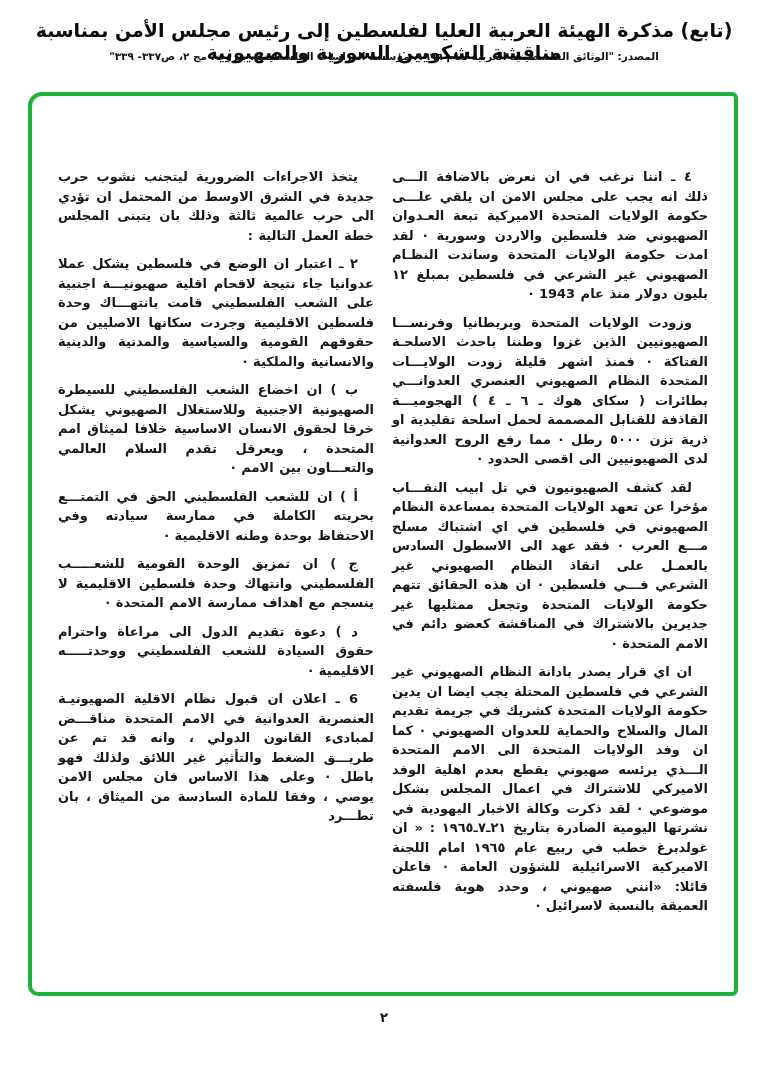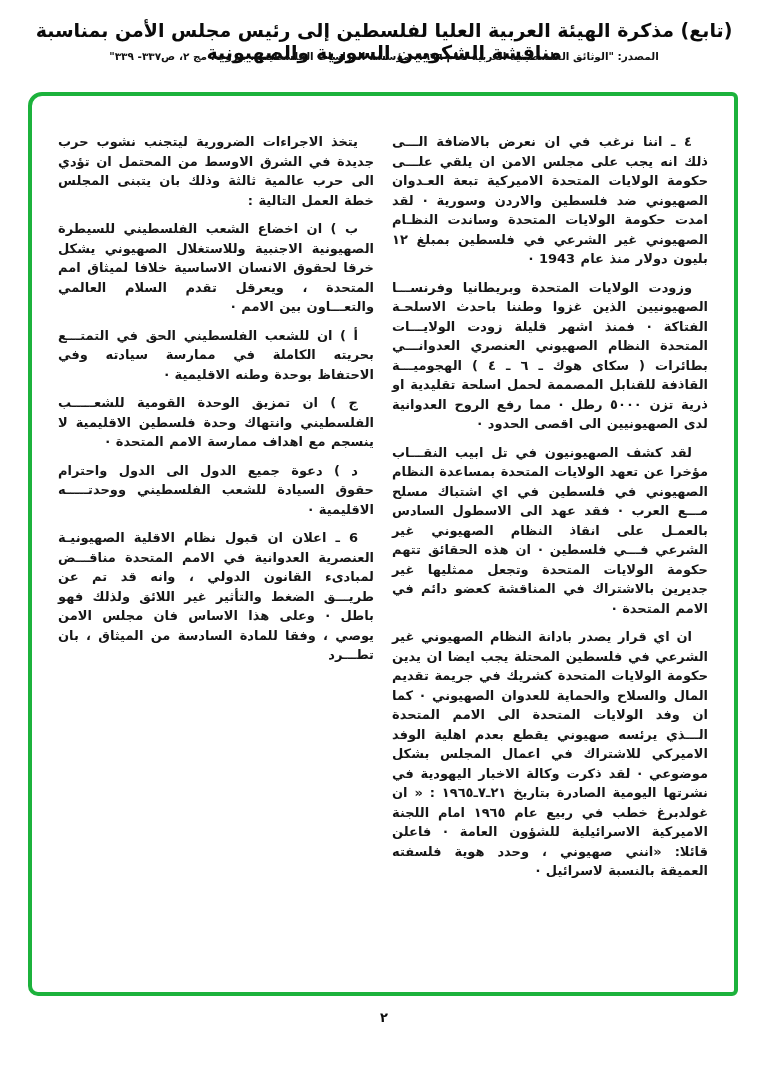--- a/index.html
+++ b/index.html
@@ -49,20 +49,21 @@
     height: 100%;
     overflow: hidden;
   }
   .col {
     flex: 1 1 0;
     text-align: justify;
     font-size: 13px;
     font-weight: bold;
     line-height: 19.5px;
     color: #171717;
+    margin-top: 35px;
   }
   .col p {
     margin: 0 0 9px 0;
     text-indent: 16px;
     word-spacing: 1px;
   }
   .page-number {
     position: absolute;
     top: 1010px; left: 0; right: 0;
     text-align: center;
@@ -80,22 +81,23 @@
 <div class="frame">
   <div class="columns">
     <div class="col">
       <p>٤ ـ اننا نرغب في ان نعرض بالاضافة الـــى ذلك انه يجب على مجلس الامن ان يلقي علـــى حكومة الولايات المتحدة الاميركية تبعة العـدوان الصهيوني ضد فلسطين والاردن وسورية · لقد امدت حكومة الولايات المتحدة وساندت النظـام الصهيوني غير الشرعي في فلسطين بمبلغ ١٢ بليون دولار منذ عام 1943 ·</p>
       <p>وزودت الولايات المتحدة وبريطانيا وفرنســـا الصهيونيين الذين غزوا وطننا باحدث الاسلحـة الفتاكة · فمنذ اشهر قليلة زودت الولايـــات المتحدة النظام الصهيوني العنصري العدوانـــي بطائرات ( سكاى هوك ـ ٦ ـ ٤ ) الهجوميـــة القاذفة للقنابل المصممة لحمل اسلحة تقليدية او ذرية تزن ٥٠٠٠ رطل · مما رفع الروح العدوانية لدى الصهيونيين الى اقصى الحدود ·</p>
       <p>لقد كشف الصهيونيون في تل ابيب النقـــاب مؤخرا عن تعهد الولايات المتحدة بمساعدة النظام الصهيوني في فلسطين في اي اشتباك مسلح مـــع العرب · فقد عهد الى الاسطول السادس بالعمـل على انقاذ النظام الصهيوني غير الشرعي فـــي فلسطين · ان هذه الحقائق تتهم حكومة الولايات المتحدة وتجعل ممثليها غير جديرين بالاشتراك في المناقشة كعضو دائم في الامم المتحدة ·</p>
       <p>ان اي قرار يصدر بادانة النظام الصهيوني غير الشرعي في فلسطين المحتلة يجب ايضا ان يدين حكومة الولايات المتحدة كشريك في جريمة تقديم المال والسلاح والحماية للعدوان الصهيوني · كما ان وفد الولايات المتحدة الى الامم المتحدة الـــذي يرئسه صهيوني يقطع بعدم اهلية الوفد الاميركي للاشتراك في اعمال المجلس بشكل موضوعي · لقد ذكرت وكالة الاخبار اليهودية في نشرتها اليومية الصادرة بتاريخ ٢١ـ٧ـ١٩٦٥ : « ان غولدبرغ خطب في ربيع عام ١٩٦٥ امام اللجنة الاميركية الاسرائيلية للشؤون العامة · فاعلن قائلا: «انني صهيوني ، وحدد هوية فلسفته العميقة بالنسبة لاسرائيل ·</p>
     </div>
     <div class="col">
       <p>يتخذ الاجراءات الضرورية ليتجنب نشوب حرب جديدة في الشرق الاوسط من المحتمل ان تؤدي الى حرب عالمية ثالثة وذلك بان يتبنى المجلس خطة العمل التالية :</p>
+      <p>٢ ـ اعتبار ان الوضع في فلسطين يشكل عملا عدوانيا جاء نتيجة لاقحام اقلية صهيونيـــة اجنبية على الشعب الفلسطيني قامت بانتهـــاك وحدة فلسطين الاقليمية وجردت سكانها الاصليين من حقوقهم القومية والسياسية والمدنية والدينية والانسانية والملكية ·</p>
       <p>ب ) ان اخضاع الشعب الفلسطيني للسيطرة الصهيونية الاجنبية وللاستغلال الصهيوني يشكل خرقا لحقوق الانسان الاساسية خلافا لميثاق امم المتحدة ، ويعرقل تقدم السلام العالمي والتعـــاون بين الامم ·</p>
       <p>أ ) ان للشعب الفلسطيني الحق في التمتـــع بحريته الكاملة في ممارسة سيادته وفي الاحتفاظ بوحدة وطنه الاقليمية ·</p>
       <p>ج ) ان تمزيق الوحدة القومية للشعـــــب الفلسطيني وانتهاك وحدة فلسطين الاقليمية لا ينسجم مع اهداف ممارسة الامم المتحدة ·</p>
-      <p>د ) دعوة جميع الدول الى الدول واحترام حقوق السيادة للشعب الفلسطيني ووحدتـــــه الاقليمية ·</p>
+      <p>د ) دعوة تقديم الدول الى مراعاة واحترام حقوق السيادة للشعب الفلسطيني ووحدتـــــه الاقليمية ·</p>
       <p>6 ـ اعلان ان قبول نظام الاقلية الصهيونيـة العنصرية العدوانية في الامم المتحدة مناقـــض لمبادىء القانون الدولي ، وانه قد تم عن طريـــق الضغط والتأثير غير اللائق ولذلك فهو باطل · وعلى هذا الاساس فان مجلس الامن يوصي ، وفقا للمادة السادسة من الميثاق ، بان تطـــرد</p>
     </div>
   </div>
 </div>
 
 <div class="page-number">٢</div>
 
 </body></html>

